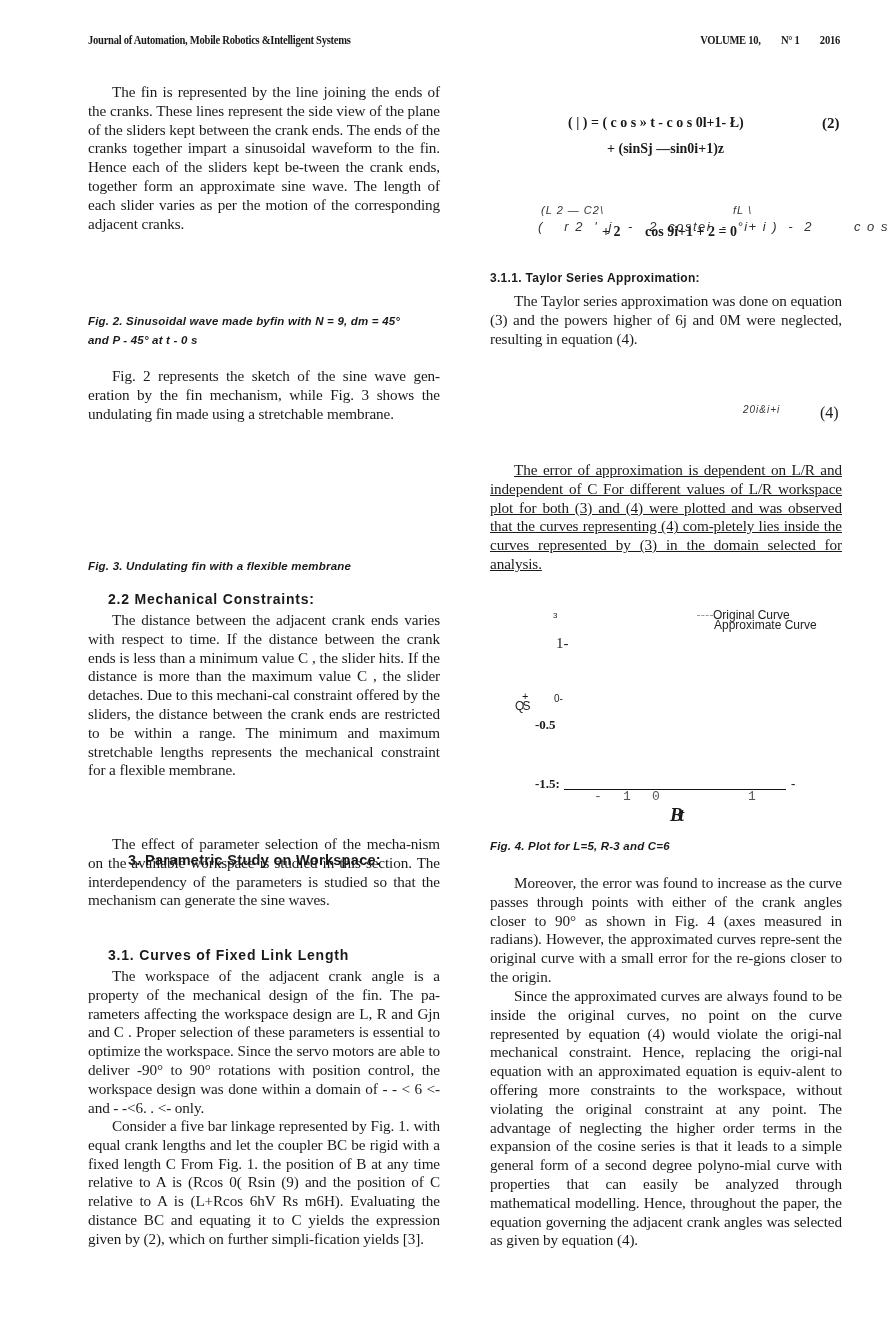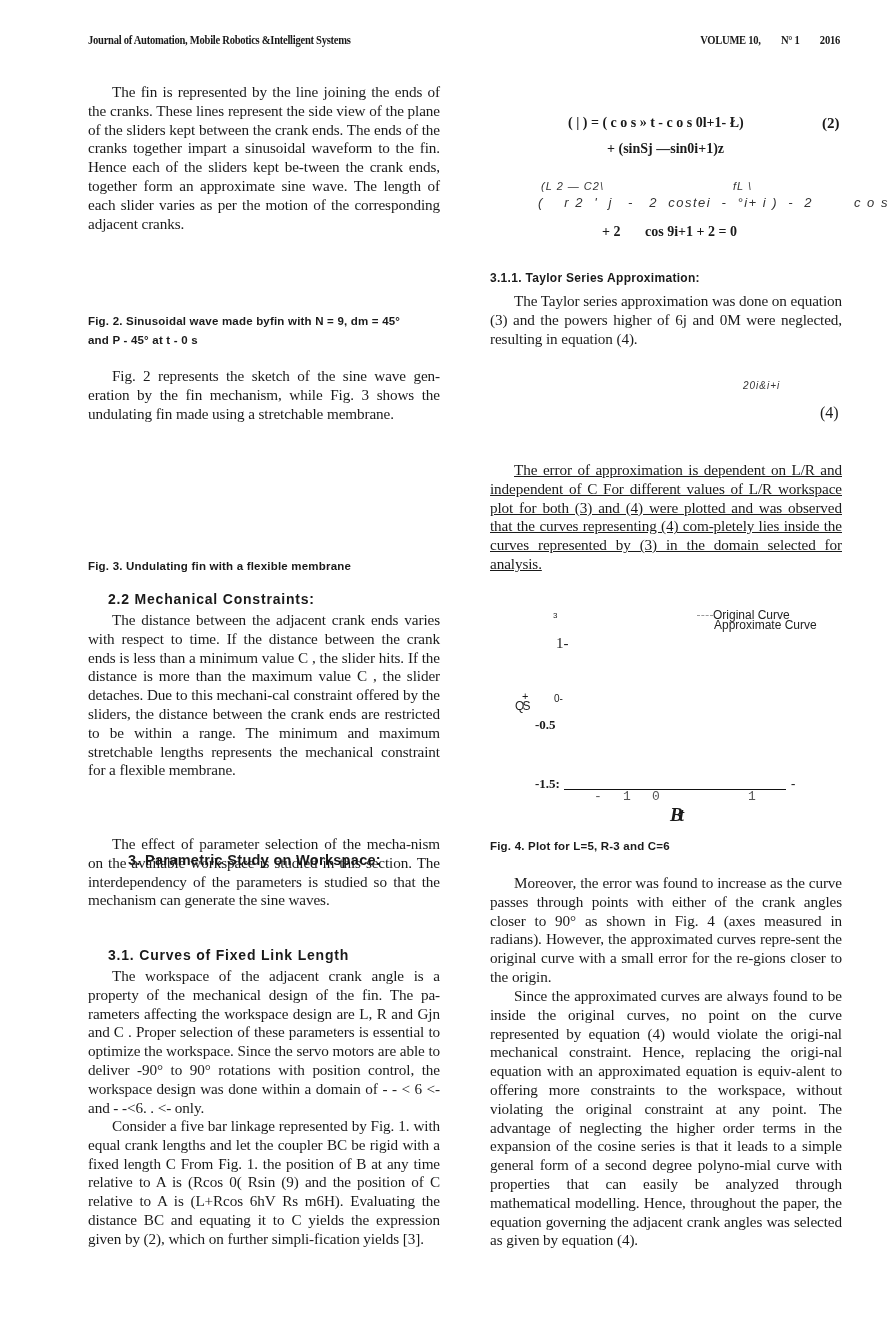--- a/index.html
+++ b/index.html
@@ -5,26 +5,26 @@
   html, body { margin: 0; padding: 0; background: #ffffff; }
   body { width: 890px; height: 1320px; position: relative; overflow: hidden; color: #1a1a1a; font-family: "Liberation Serif", serif; }
   .abs { position: absolute; }
   .header { top: 34px; left: 88px; width: 752px; height: 16px; font-family: "Liberation Serif", serif; font-weight: bold; font-size: 11.5px; letter-spacing: -0.3px; }
   .header .left { position: absolute; left: 0; top: 0; transform: scaleX(0.92); transform-origin: left; }
   .header .right { position: absolute; right: 0; top: 0; display: flex; gap: 22px; transform: scaleX(0.92); transform-origin: right; }
   .body-text { font-family: "Liberation Serif", serif; font-size: 15.2px; line-height: 18.8px; text-align: justify; letter-spacing: -0.1px; }
   .para { text-indent: 24px; margin: 0; }
   .col-left { left: 88px; width: 352px; }
   .col-right { left: 490px; width: 352px; }
-  .caption { font-family: "Liberation Sans", sans-serif; font-weight: bold; font-size: 11.5px; line-height: 19px; letter-spacing: 0.2px; }
+  .caption { font-family: "Liberation Sans", sans-serif; font-style: italic; font-weight: bold; font-size: 11.5px; line-height: 19px; letter-spacing: 0.2px; }
   .sec-head { font-family: "Liberation Sans", sans-serif; font-weight: bold; font-size: 14px; letter-spacing: 0.8px; margin-left: 20px; }
   .sec-head-big { font-family: "Liberation Sans", sans-serif; font-weight: bold; font-size: 14.5px; letter-spacing: 0.3px; }
   .sub-head { font-family: "Liberation Sans", sans-serif; font-weight: bold; font-size: 12px; letter-spacing: 0.3px; }
   .eq { font-family: "Liberation Serif", serif; font-weight: bold; font-size: 14px; }
-  .eq-small { font-family: "Liberation Sans", sans-serif; font-style: italic; font-size: 11px; color: #333; letter-spacing: 1px; }
+  .eq-small { font-family: "Liberation Sans", sans-serif; font-style: italic; font-size: 11px; color: #333; letter-spacing: 1px; margin-top: 24px; }
   .eq-num { font-family: "Liberation Serif", serif; font-weight: bold; font-size: 15px; }
   .chart-text { font-family: "Liberation Serif", serif; font-weight: bold; font-size: 13px; }
   .legend { font-family: "Liberation Sans", sans-serif; font-size: 12px; color: #222; line-height: 10px; }
   .mono-tick { font-family: "Liberation Mono", monospace; font-size: 13px; color: #555; }
 </style>
 </head>
 <body>
 
 <div class="abs header">
   <span class="left">Journal of Automation, Mobile Robotics &amp;Intelligent Systems</span>

